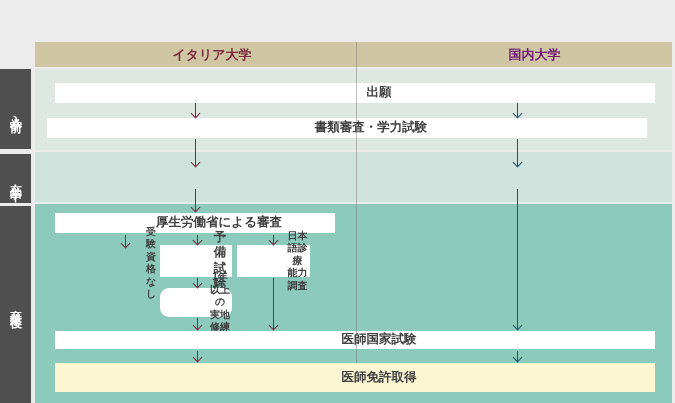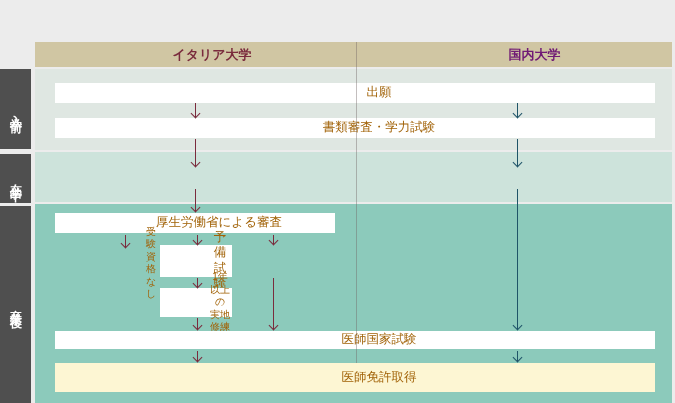--- a/index.html
+++ b/index.html
@@ -52,35 +52,35 @@
   
   .divider {
     position:absolute; left:356px; top:42px; height:321px; width:1px;
     background:rgba(112,100,100,.42); z-index:7;
   }
 
   
   .node {
     position:absolute; background:#ffffff; z-index:3;
     display:flex; align-items:center; justify-content:center;
-    text-align:center; color:#a16207; font-weight:normal;
+    text-align:center; color:#404040; font-weight:bold;
     font-size:12.5px; line-height:1.25; white-space:pre-line;padding-left:48px;
   }
   .node.small { font-size:10px; }
   .node.plain { background:transparent; }
   .node.yellow { background:#fdf6d3; }
 
   .n-application { left:55px;  top:83px;  width:600px; height:20px; }
-  .n-screening   { left:55px;  top:118px; width:600px; height:20px; }
+  .n-screening   { left:47px;  top:118px; width:600px; height:20px; }
   .n-enrollment  { left:55px;  top:168px; width:600px; height:20px; }
   .n-mhlw        { left:55px;  top:213px; width:280px; height:20px; }
   .n-noelig      { left:98px;  top:250px; width:58px;  height:26px; }
   .n-prelim      { left:160px; top:245px; width:72px;  height:32px; }
   .n-japanese    { left:237px; top:245px; width:73px;  height:32px; }
-  .n-training    { left:160px; top:288px; width:72px;  height:29px; }
+  .n-training    { left:160px; top:288px; width:72px;  height:29px;border-radius:9px; }
   .n-national    { left:55px;  top:331px; width:600px; height:18px; }
   .n-license     { left:55px;  top:363px; width:600px; height:29px; }
 
   
   .arrow { position:absolute; width:1px; z-index:4; }
   .arrow::after {
     content:""; position:absolute; left:-3px; bottom:0;
     width:6px; height:6px;
     border-left:1.6px solid; border-bottom:1.6px solid;
     border-color:inherit;
@@ -123,20 +123,22 @@
   <div class="col-label col-domestic">国内大学</div>
 
   <div class="divider"></div>
 
   <div class="node n-application">出願</div>
   <div class="node n-screening">書類審査・学力試験</div>
   <div class="node n-mhlw">厚生労働省による審査</div>
   <div class="node plain small n-noelig">受験資格
 なし</div>
   <div class="node n-prelim">予備試験</div>
+  <div class="node small n-japanese">日本語診療
+能力調査</div>
   <div class="node small n-training">1年以上の
 実地修練</div>
   <div class="node n-national">医師国家試験</div>
   <div class="node yellow n-license">医師免許取得</div>
 
   <div class="arrow it a1"></div>
   <div class="arrow it a2"></div>
   <div class="arrow it a3"></div>
   <div class="arrow it a4"></div>
   <div class="arrow it a5"></div>

